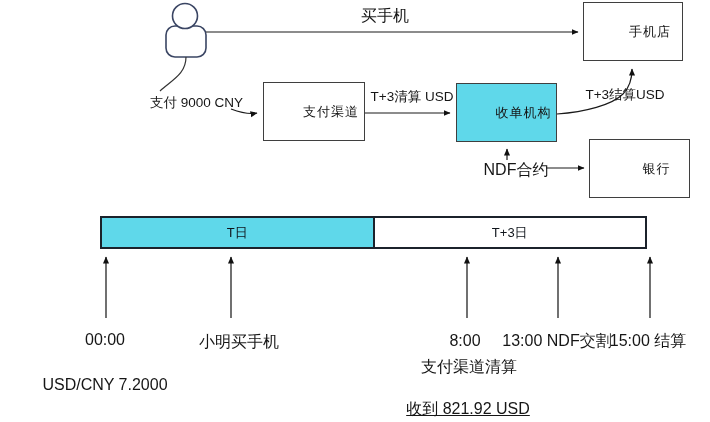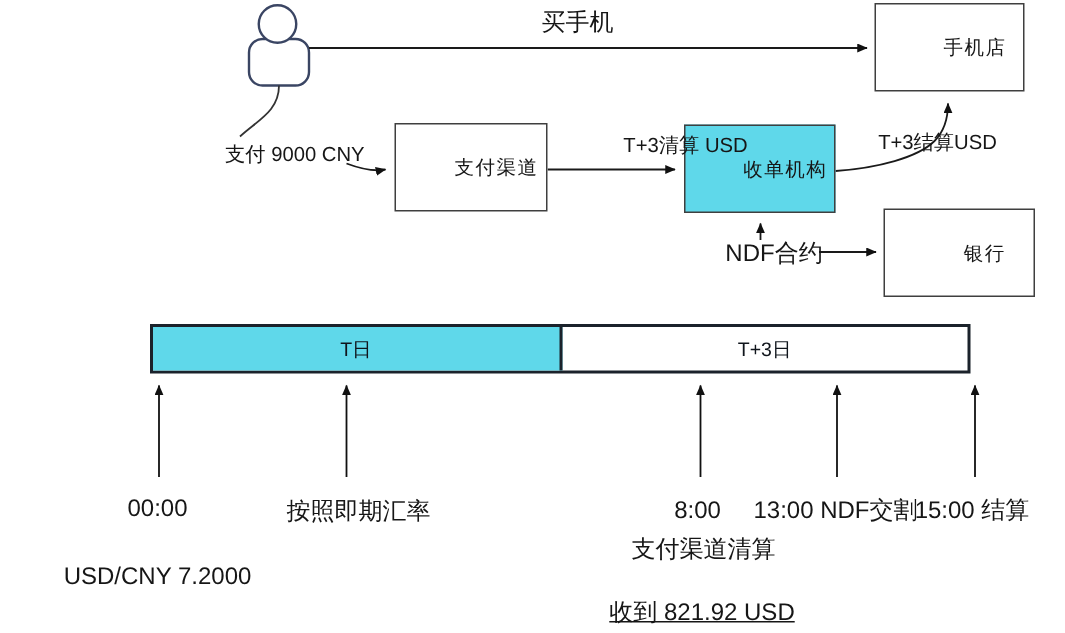--- a/index.html
+++ b/index.html
@@ -70,31 +70,31 @@
     </g>
   </svg>
 
   <div class="node" style="left:583px;top:2px;width:100px;height:59px;">手机店</div>
   <div class="node" style="left:263px;top:82px;width:102px;height:59px;">支付渠道</div>
   <div class="node node--highlight" style="left:456px;top:83px;width:101px;height:59px;">收单机构</div>
   <div class="node" style="left:589px;top:139px;width:101px;height:59px;">银行</div>
 
   <div class="lbl lbl--c" style="left:385px;top:7px;">买手机</div>
   <div class="lbl lbl--edge" style="left:150px;top:95px;">支付 9000 CNY</div>
-  <div class="lbl lbl--c lbl--edge" style="left:412px;top:89px;margin-left:45px;">T+3清算 USD</div>
+  <div class="lbl lbl--c lbl--edge" style="left:412px;top:89px;">T+3清算 USD</div>
   <div class="lbl lbl--c lbl--edge" style="left:625px;top:87px;">T+3结算USD</div>
   <div class="lbl lbl--c" style="left:516px;top:161px;">NDF合约</div>
 
   <div class="tbar">
     <div class="tseg tseg--hl">T日</div>
     <div class="tseg">T+3日</div>
   </div>
 
   <div class="lbl lbl--c" style="left:105px;top:331px;">00:00</div>
-  <div class="lbl lbl--c" style="left:239px;top:333px;">按照即期汇率</div>
+  <div class="lbl lbl--c" style="left:239px;top:333px;">小明买手机</div>
   <div class="lbl lbl--c" style="left:465px;top:332px;">8:00</div>
   <div class="lbl lbl--c" style="left:557px;top:332px;">13:00 NDF交割</div>
   <div class="lbl lbl--c" style="left:648px;top:332px;">15:00 结算</div>
 
   <div class="lbl lbl--c" style="left:105px;top:376px;">USD/CNY 7.2000</div>
   <div class="lbl lbl--c" style="left:469px;top:358px;">支付渠道清算</div>
   <div class="lbl lbl--c" style="left:468px;top:400px;text-decoration:underline;">收到 821.92 USD</div>
 
 </div>
 

